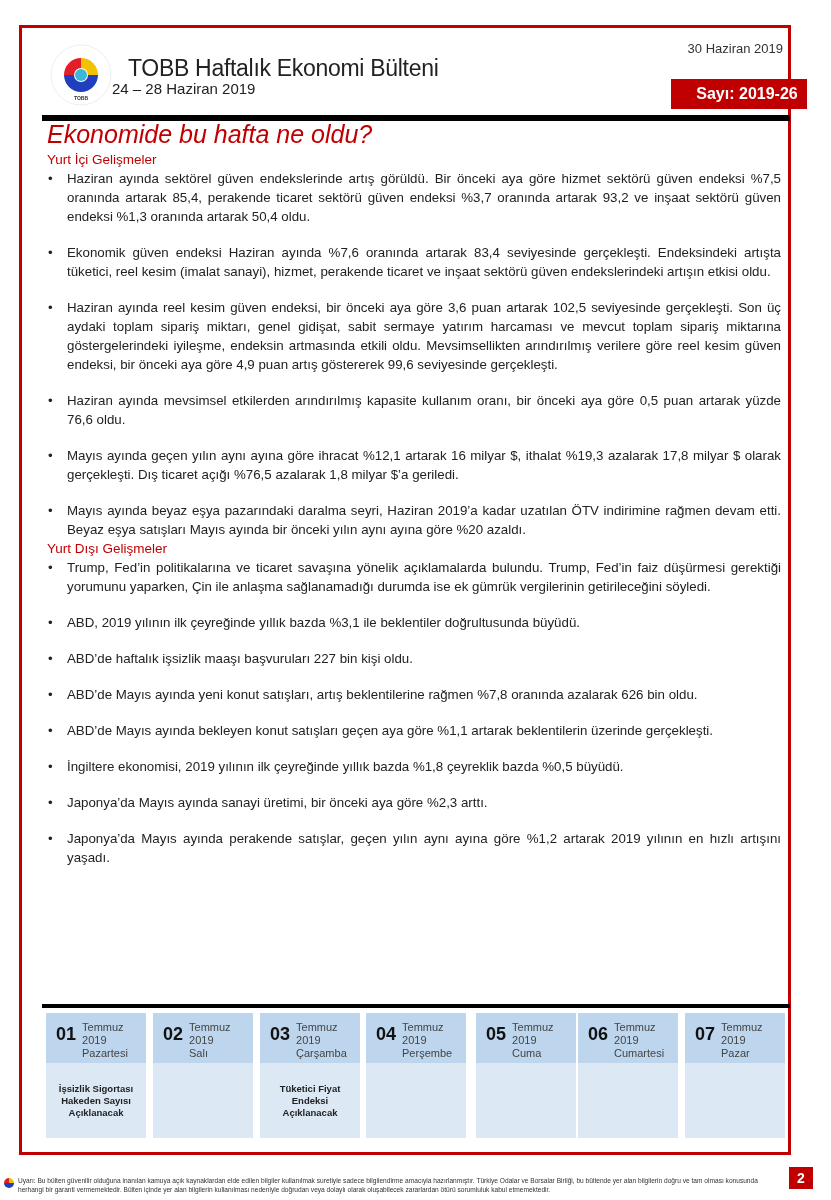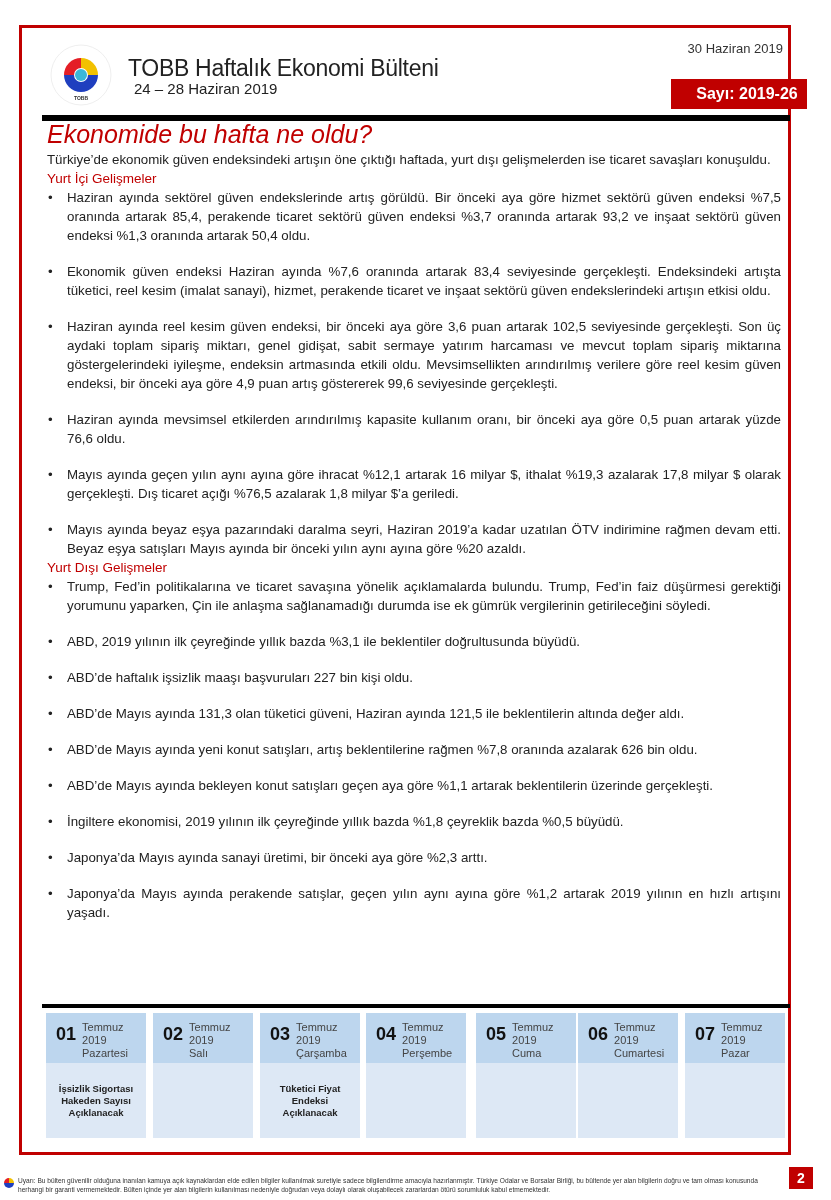--- a/index.html
+++ b/index.html
@@ -2,21 +2,21 @@
 <html><head>
 <meta charset="utf-8">
 <style>
   html, body { margin: 0; padding: 0; background: #ffffff; }
   body { width: 831px; height: 1200px; position: relative; overflow: hidden;
          font-family: "Liberation Sans", sans-serif; color: #222; }
   .frame { position: absolute; left: 19px; top: 25px; width: 772px; height: 1130px;
            border: 3px solid #c00000; box-sizing: border-box; }
   .logo { position: absolute; left: 50px; top: 44px; width: 62px; height: 62px; }
   .title { position: absolute; left: 128px; top: 55px; font-size: 23px; color: #222; letter-spacing: -0.3px; }
-  .subtitle { position: absolute; left: 134px; top: 80px; font-size: 15px; color: #222; }
+  .subtitle { position: absolute; left: 112px; top: 80px; font-size: 15px; color: #222; }
   .date { position: absolute; right: 48px; top: 41px; font-size: 13px; color: #333; }
   .issue { position: absolute; left: 671px; top: 79px; width: 120px; height: 30px; background: #c00000;
            color: #fff; font-size: 16px; font-weight: bold; display: flex; align-items: center; justify-content: center; padding-left: 16px; }
   .rule-top { position: absolute; left: 42px; top: 115px; width: 748px; height: 6px; background: #000; }
   .content { position: absolute; left: 47px; top: 121px; width: 734px; font-size: 13.3px; line-height: 19px; }
   .headline { font-size: 25px; font-style: italic; color: #c00000; margin: 0 0 3px 0; line-height: 26px; }
   .intro { text-align: justify; margin: 0; }
   .section { color: #c00000; margin: 0; font-size: 13.5px; }
   ul { list-style: none; margin: 0; padding: 0; }
   li { position: relative; padding-left: 20px; text-align: justify; margin: 0; }
@@ -49,38 +49,36 @@
 </svg>
 
 <div class="title">TOBB Haftalık Ekonomi Bülteni</div>
 <div class="subtitle">24 – 28 Haziran 2019</div>
 <div class="date">30 Haziran 2019</div>
 <div class="issue">Sayı: 2019-26</div>
 <div class="rule-top"></div>
 
 <div class="content">
   <div class="headline">Ekonomide bu hafta ne oldu?</div>
-  <p class="intro">Türkiye’de ekonomik güven endeksindeki artışın öne çıktığı haftada, yurt dışı gelişmelerden ise ticaret savaşları konuşuldu.</p>
 
   <p class="section">Yurt İçi Gelişmeler</p>
   <ul>
     <li>Haziran ayında sektörel güven endekslerinde artış görüldü. Bir önceki aya göre hizmet sektörü güven endeksi %7,5 oranında artarak 85,4, perakende ticaret sektörü güven endeksi %3,7 oranında artarak 93,2 ve inşaat sektörü güven endeksi %1,3 oranında artarak 50,4 oldu.</li>
     <li class="gap">Ekonomik güven endeksi Haziran ayında %7,6 oranında artarak 83,4 seviyesinde gerçekleşti. Endeksindeki artışta tüketici, reel kesim (imalat sanayi), hizmet, perakende ticaret ve inşaat sektörü güven endekslerindeki artışın etkisi oldu.</li>
     <li class="gap">Haziran ayında reel kesim güven endeksi, bir önceki aya göre 3,6 puan artarak 102,5 seviyesinde gerçekleşti. Son üç aydaki toplam sipariş miktarı, genel gidişat, sabit sermaye yatırım harcaması ve mevcut toplam sipariş miktarına göstergelerindeki iyileşme, endeksin artmasında etkili oldu. Mevsimsellikten arındırılmış verilere göre reel kesim güven endeksi, bir önceki aya göre 4,9 puan artış göstererek 99,6 seviyesinde gerçekleşti.</li>
     <li class="gap">Haziran ayında mevsimsel etkilerden arındırılmış kapasite kullanım oranı, bir önceki aya göre 0,5 puan artarak yüzde 76,6 oldu.</li>
     <li class="gap">Mayıs ayında geçen yılın aynı ayına göre ihracat %12,1 artarak 16 milyar $, ithalat %19,3 azalarak 17,8 milyar $ olarak gerçekleşti. Dış ticaret açığı %76,5 azalarak 1,8 milyar $’a geriledi.</li>
     <li class="gap">Mayıs ayında beyaz eşya pazarındaki daralma seyri, Haziran 2019’a kadar uzatılan ÖTV indirimine rağmen devam etti. Beyaz eşya satışları Mayıs ayında bir önceki yılın aynı ayına göre %20 azaldı.</li>
   </ul>
 
   <p class="section">Yurt Dışı Gelişmeler</p>
   <ul>
     <li>Trump, Fed’in politikalarına ve ticaret savaşına yönelik açıklamalarda bulundu. Trump, Fed’in faiz düşürmesi gerektiği yorumunu yaparken, Çin ile anlaşma sağlanamadığı durumda ise ek gümrük vergilerinin getirileceğini söyledi.</li>
     <li class="gap">ABD, 2019 yılının ilk çeyreğinde yıllık bazda %3,1 ile beklentiler doğrultusunda büyüdü.</li>
     <li class="gap">ABD’de haftalık işsizlik maaşı başvuruları 227 bin kişi oldu.</li>
-    <li class="gap">ABD’de Mayıs ayında 131,3 olan tüketici güveni, Haziran ayında 121,5 ile beklentilerin altında değer aldı.</li>
     <li class="gap">ABD’de Mayıs ayında yeni konut satışları, artış beklentilerine rağmen %7,8 oranında azalarak 626 bin oldu.</li>
     <li class="gap">ABD’de Mayıs ayında bekleyen konut satışları geçen aya göre %1,1 artarak beklentilerin üzerinde gerçekleşti.</li>
     <li class="gap">İngiltere ekonomisi, 2019 yılının ilk çeyreğinde yıllık bazda %1,8 çeyreklik bazda %0,5 büyüdü.</li>
     <li class="gap">Japonya’da Mayıs ayında sanayi üretimi, bir önceki aya göre %2,3 arttı.</li>
     <li class="gap">Japonya’da Mayıs ayında perakende satışlar, geçen yılın aynı ayına göre %1,2 artarak 2019 yılının en hızlı artışını yaşadı.</li>
   </ul>
 </div>
 
 <div class="rule-bottom"></div>
 

